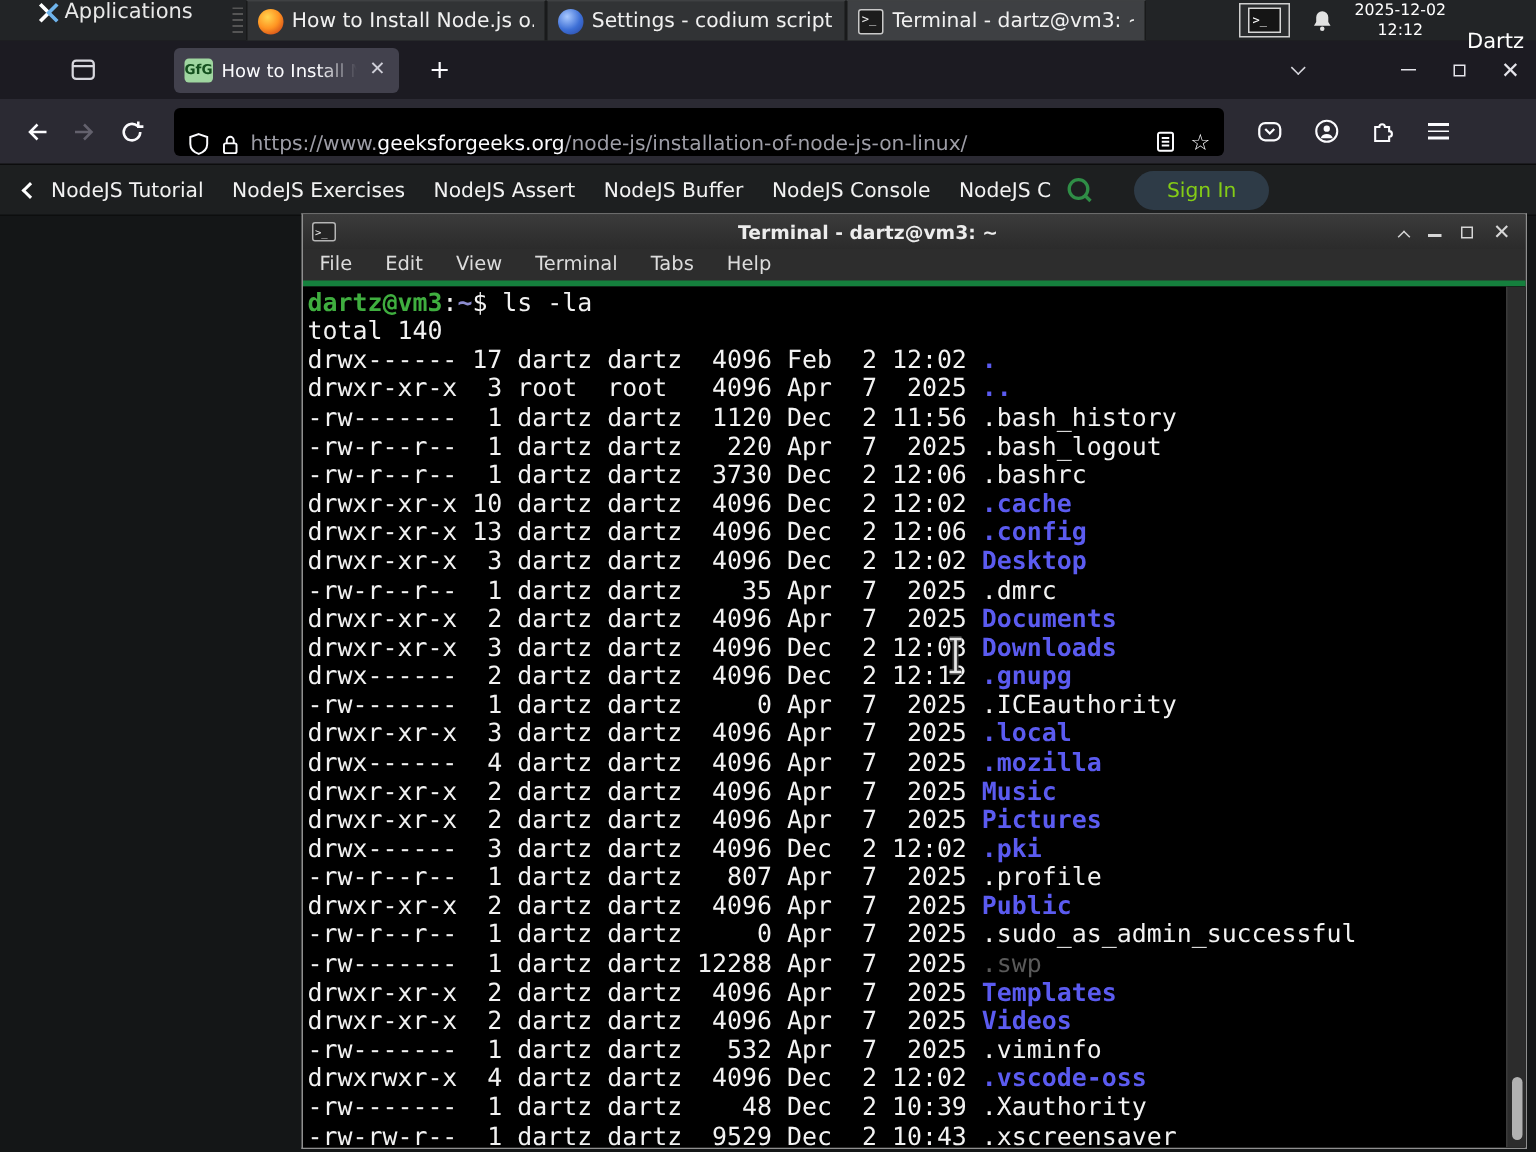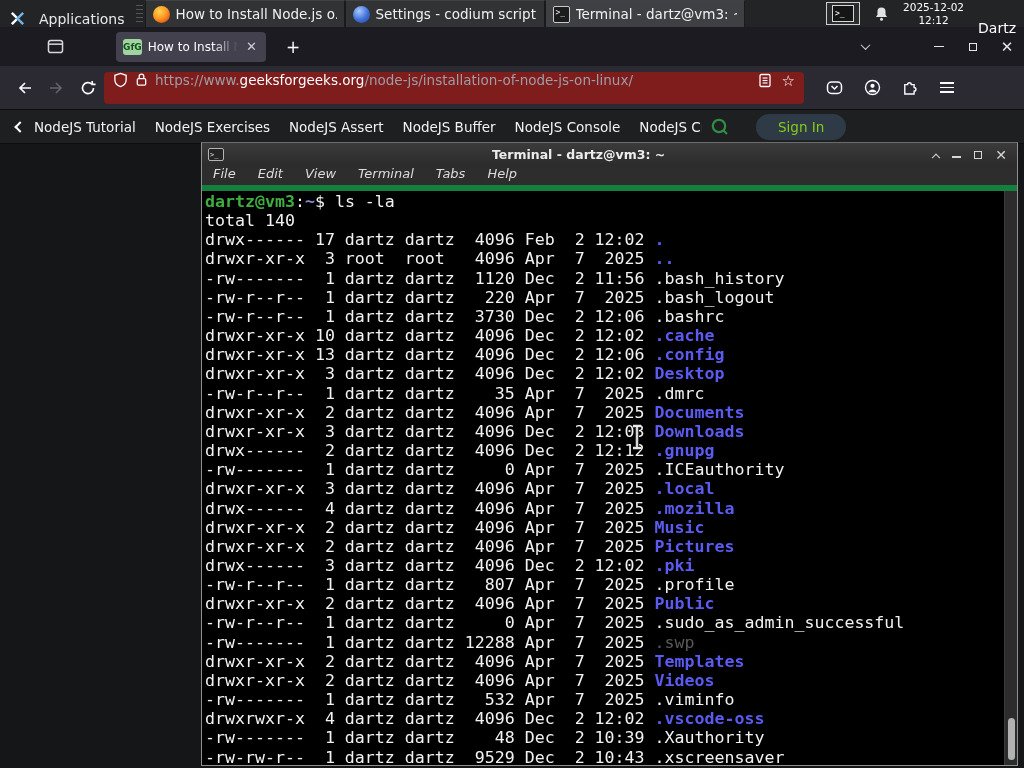--- a/index.html
+++ b/index.html
@@ -4,21 +4,21 @@
 <style>
   * { margin:0; padding:0; box-sizing:border-box; }
   html,body { width:1024px; height:768px; overflow:hidden; background:#141617;
               font-family:"DejaVu Sans", sans-serif; }
   body { position:relative; }
 
   
   .panel { position:absolute; left:0; top:0; width:1024px; height:27px;
            background:#222426; display:flex; align-items:stretch; color:#e8e8e8;
            font-size:14px; z-index:30; }
-  .apps-btn { display:flex; align-items:flex-end; gap:13px; padding:0 9px; }
+  .apps-btn { display:flex; align-items:flex-start; gap:2px; padding:0 24px; }
   .panel-handle { width:7px; margin:5px 2px;
      background:repeating-linear-gradient(180deg,#555 0 1px,transparent 1px 4px); }
   .win-buttons { display:flex; width:600px; }
   .winbtn { flex:1 1 0; min-width:0; display:flex; align-items:center; gap:6px;
             padding:0 7px; background:#313335; border-left:1px solid #191a1b;
             border-right:1px solid #191a1b; border-top:1px solid #3f4143; }
   .winbtn.active { background:#3e4043; }
   .wtitle { white-space:nowrap; overflow:hidden; font-size:13.5px; color:#f0f0f0; }
   .wicon { width:17px; height:17px; flex:0 0 17px; border-radius:50%; position:relative; }
   .wicon.firefox { background:radial-gradient(circle at 38% 32%, #ffd54f, #ff9422 48%, #d6521a 82%); }
@@ -58,22 +58,22 @@
   .restore-sq { width:8px; height:8px; border:1.6px solid #e4e4ea; display:inline-block; }
   .x-glyph { color:#e4e4ea; font-size:15px; }
   .chev { display:inline-block; width:7px; height:7px; border-right:1.8px solid #d7d7de;
           border-bottom:1.8px solid #d7d7de; }
   .chev.down { transform:rotate(45deg) translate(-1px,-1px); }
 
   .toolbar { height:44px; background:#2b2a33; display:flex; align-items:center;
              border-bottom:1px solid #0c0c0d; }
   .nav-ic { width:32px; height:32px; display:flex; align-items:center; justify-content:center; }
   .nav-ic:first-child { margin-left:8px; }
-  .urlbar { flex:0 0 700px; height:32px; margin-left:0; background:#7f1d1d; border-radius:4px;
-            display:flex; align-items:flex-start; padding:0 9px; gap:7px; }
+  .urlbar { flex:0 0 700px; height:32px; margin-left:12px; background:#000000; border-radius:4px;
+            display:flex; align-items:flex-end; padding:0 9px; gap:7px; }
   .url-text { font-size:13.5px; white-space:nowrap; overflow:hidden; flex:1; }
   .url-dim { color:#9d9da6; } .url-main { color:#fbfbfe; }
   .url-right { display:flex; align-items:center; gap:10px; }
   .star { color:#fbfbfe; font-size:15px; }
   .tb-right { display:flex; align-items:center; gap:21px; margin-left:22px; }
   .hamburger { display:inline-flex; flex-direction:column; gap:3px; }
   .hamburger i { width:14px; height:1.7px; background:#fbfbfe; }
 
   .gfgnav { height:34px; background:#1d1f20; display:flex; align-items:center;
             font-size:13.5px; color:#f2f2f2; border-bottom:1px solid #0d0e0e; }
@@ -95,22 +95,22 @@
   .ticon { width:16px; height:13px; border:1px solid #b5b5b5; border-radius:2px; background:#242424;
            font-family:"DejaVu Sans Mono",monospace; font-size:7px; color:#e8e8e8;
            display:flex; align-items:center; padding-left:1px; }
   .ttext { flex:1; text-align:center; font-size:12.5px; font-weight:bold; color:#ececec; }
   .tctrls { display:flex; align-items:center; gap:13px; padding-right:4px; }
   .t-min { width:9px; height:1.5px; background:#d6d6d6; display:inline-block; align-self:flex-end;
            margin-bottom:4px; }
   .t-sq { width:8px; height:8px; border:1.4px solid #d6d6d6; display:inline-block; }
   .t-x { color:#d6d6d6; font-size:14px; line-height:1; }
   .chev.tup { border-color:#d6d6d6; transform:rotate(-135deg) translate(-2px,-2px); width:6px; height:6px; }
-  .tmenu { height:25px; background:#2d2d2d; border-bottom:6px solid #15803d; display:flex;
-           color:#dcdcdc; font-size:13px;font-style:italic; }
+  .tmenu { height:25px; background:#2d2d2d; border-bottom:4px solid #15803d; display:flex;
+           align-items:center; color:#dcdcdc; font-size:13px; }
   .tmenu span { padding:0 11px; }
   .tbody { flex:1; background:#000; position:relative; overflow:hidden;
            font-family:"DejaVu Sans Mono",monospace; font-size:16.6px; line-height:19.15px;
            color:#f2f2f2; padding:1px 14px 0 3px; }
   .tline { white-space:pre; }
   .p-green { color:#3fae3f; font-weight:bold; }
   .p-tilde { color:#8c8cd0; font-weight:bold; }
   .c-dir { color:#5b5bf0; font-weight:bold; }
   .c-file { color:#f2f2f2; }
   .c-dim { color:#5a5a5a; }

